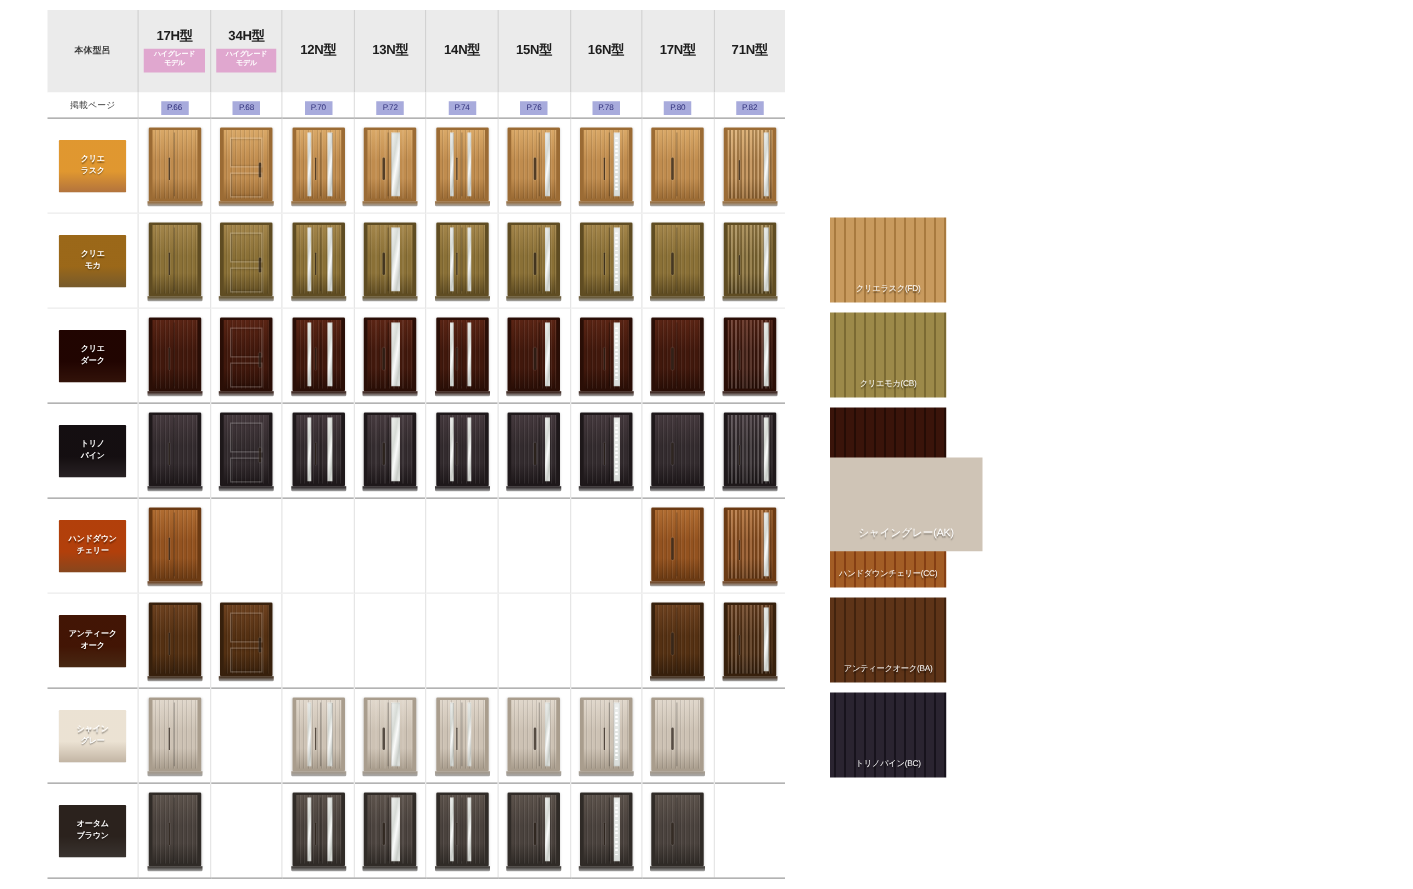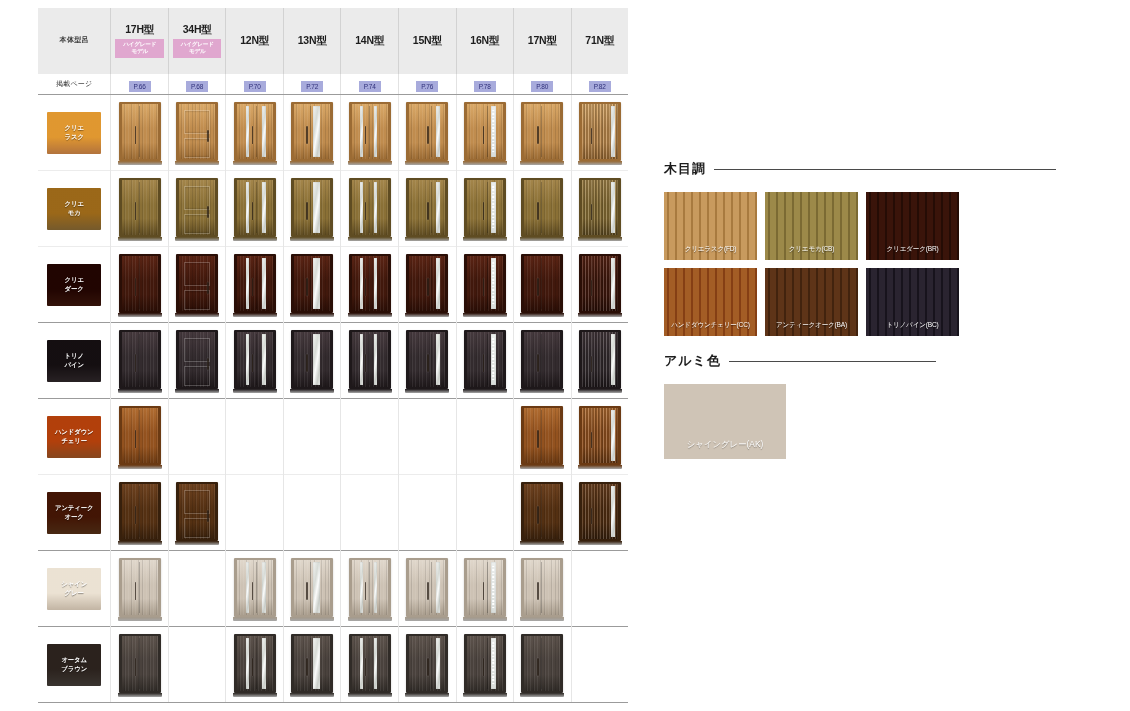--- a/index.html
+++ b/index.html
@@ -55,21 +55,21 @@
   .vline{position:absolute;top:2px;bottom:2px;width:1px;background:rgba(0,0,0,.22);}
   .base{position:absolute;left:-1px;right:-1px;bottom:0;height:4px;border-radius:0 0 1px 1px;}
   .base::before,.base::after{content:"";position:absolute;bottom:0;width:5px;height:4px;}
   .base::before{left:0;} .base::after{right:0;}
 
   
   .legend{position:absolute;}
   .legend-title{display:flex;align-items:center;gap:8px;}
   .legend-title .t{font-size:13px;font-weight:bold;color:#1d1d1d;letter-spacing:1px;white-space:nowrap;}
   .legend-title .rule{height:1px;background:#4a4a4a;flex:1;}
-  .sw-grid{display:flex;flex-wrap:wrap;gap:8px;}
+  .sw-grid{display:flex;flex-wrap:wrap;gap:8px;flex-direction:column;}
   .swatch{position:relative;width:93px;height:68px;overflow:hidden;}
   .swatch .sw-label{position:absolute;left:0;right:0;bottom:6px;text-align:center;
        font-size:6.6px;color:#ffffff;letter-spacing:-.2px;text-shadow:0 1px 1px rgba(0,0,0,.5);}
   .swatch.alu{width:122px;height:75px;}
   .swatch.alu .sw-label{bottom:9px;font-size:8.4px;letter-spacing:0;}
   .swatch.light .sw-label{color:#ffffff;text-shadow:0 1px 1px rgba(0,0,0,.35);}
 </style>
 </head>
 <body>
 
@@ -928,24 +928,20 @@
             </div>
             <div class="base" style="background: linear-gradient(rgb(48, 43, 39) 0%, rgba(0, 0, 0, 0.35) 100%);"></div>
           </div>
         </td>
         <td></td>
       </tr>
     </tbody>
 </table>
 
 <div class="legend" style="left:664px;top:160px;width:392px;">
-  <div class="legend-title">
-    <div class="t">木目調</div>
-    <div class="rule"></div>
-  </div>
   <div class="sw-grid" id="wood-swatches" style="margin-top:14px;">
       <div class="swatch" style="background: repeating-linear-gradient(90deg, rgb(200, 154, 94) 0px, rgb(200, 154, 94) 3px, rgb(168, 122, 63) 3px, rgb(168, 122, 63) 5px, rgb(200, 154, 94) 5px, rgb(200, 154, 94) 8px);">
         <div class="sw-label">クリエラスク(FD)</div>
       </div>
       <div class="swatch" style="background: repeating-linear-gradient(90deg, rgb(156, 137, 73) 0px, rgb(156, 137, 73) 3px, rgb(123, 106, 51) 3px, rgb(123, 106, 51) 5px, rgb(156, 137, 73) 5px, rgb(156, 137, 73) 8px);">
         <div class="sw-label">クリエモカ(CB)</div>
       </div>
       <div class="swatch" style="background: repeating-linear-gradient(90deg, rgb(58, 20, 10) 0px, rgb(58, 20, 10) 3px, rgb(37, 12, 5) 3px, rgb(37, 12, 5) 5px, rgb(58, 20, 10) 5px, rgb(58, 20, 10) 8px);">
         <div class="sw-label">クリエダーク(BR)</div>
       </div>
@@ -955,22 +951,18 @@
       <div class="swatch" style="background: repeating-linear-gradient(90deg, rgb(94, 52, 24) 0px, rgb(94, 52, 24) 3px, rgb(66, 35, 14) 3px, rgb(66, 35, 14) 5px, rgb(94, 52, 24) 5px, rgb(94, 52, 24) 8px);">
         <div class="sw-label">アンティークオーク(BA)</div>
       </div>
       <div class="swatch" style="background: repeating-linear-gradient(90deg, rgb(42, 36, 48) 0px, rgb(42, 36, 48) 3px, rgb(23, 19, 28) 3px, rgb(23, 19, 28) 5px, rgb(42, 36, 48) 5px, rgb(42, 36, 48) 8px);">
         <div class="sw-label">トリノパイン(BC)</div>
       </div>
     </div>
 </div>
 
 <div class="legend" style="left:664px;top:352px;width:272px;">
-  <div class="legend-title">
-    <div class="t">アルミ色</div>
-    <div class="rule"></div>
-  </div>
   <div class="sw-grid" id="alu-swatches" style="margin-top:14px;">
       <div class="swatch alu light" style="background: rgb(207, 196, 182);">
         <div class="sw-label">シャイングレー(AK)</div>
       </div>
     </div>
 </div>
 
 </body></html>

